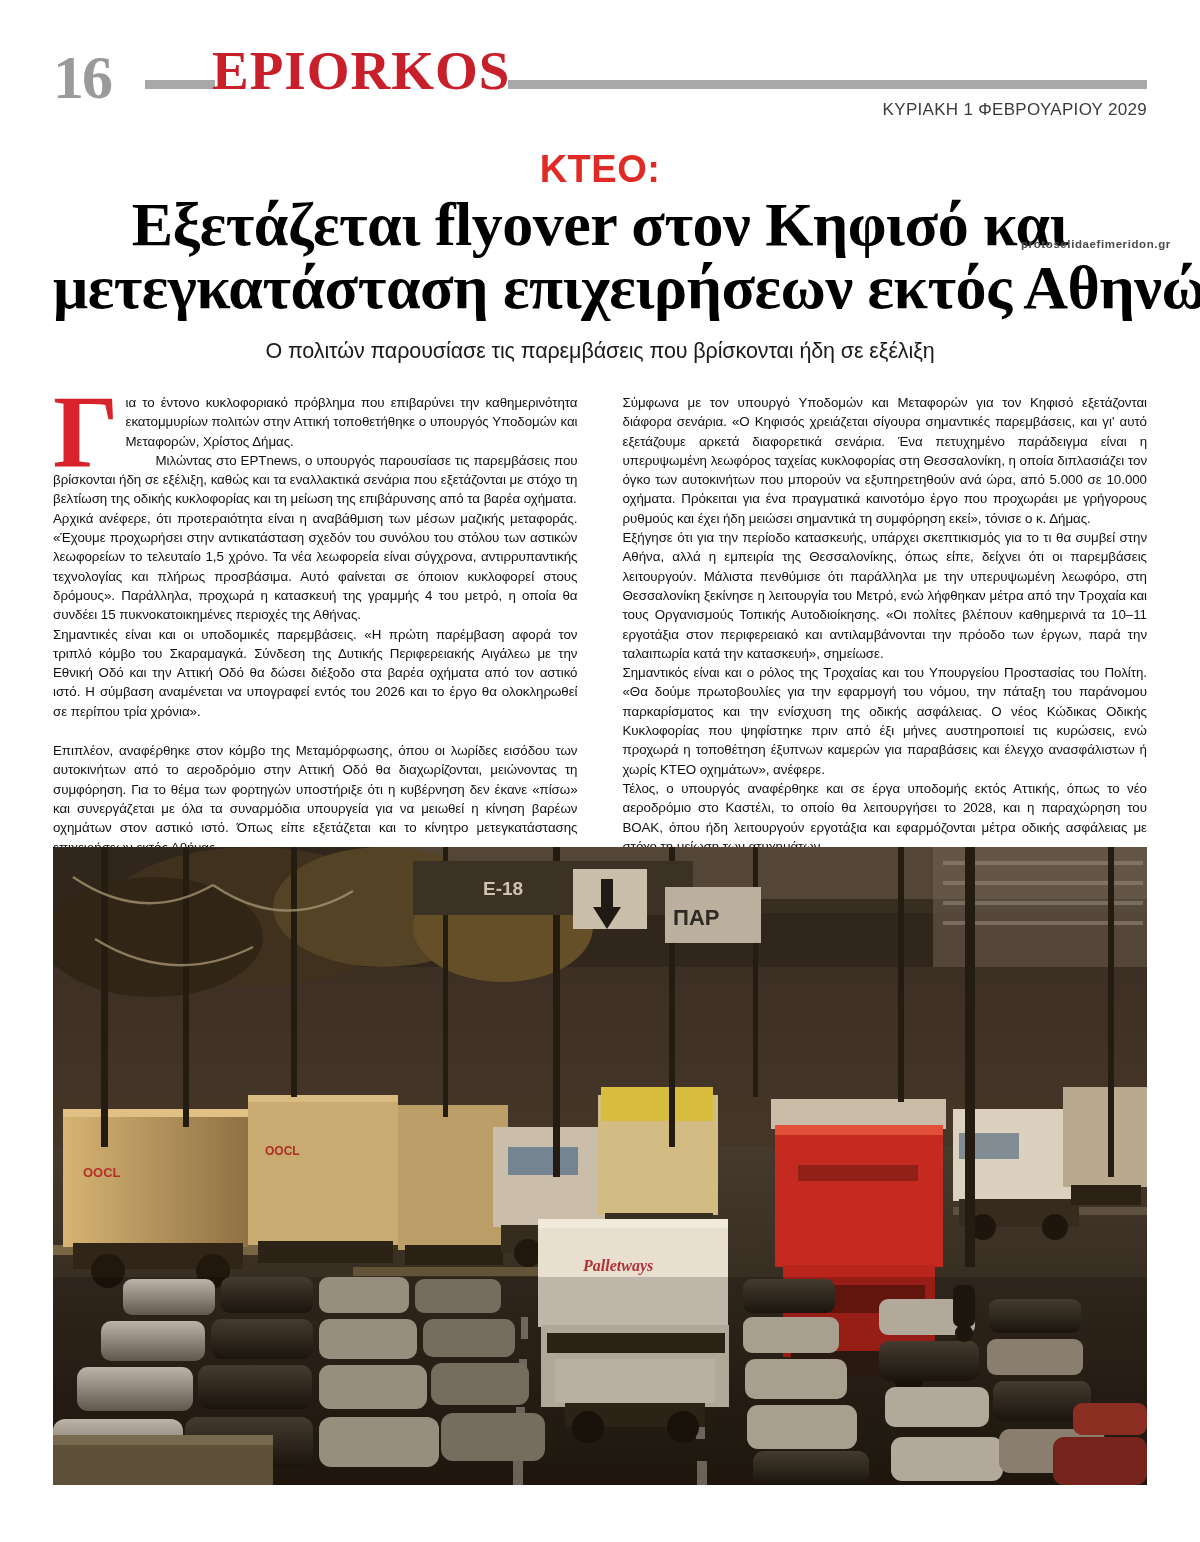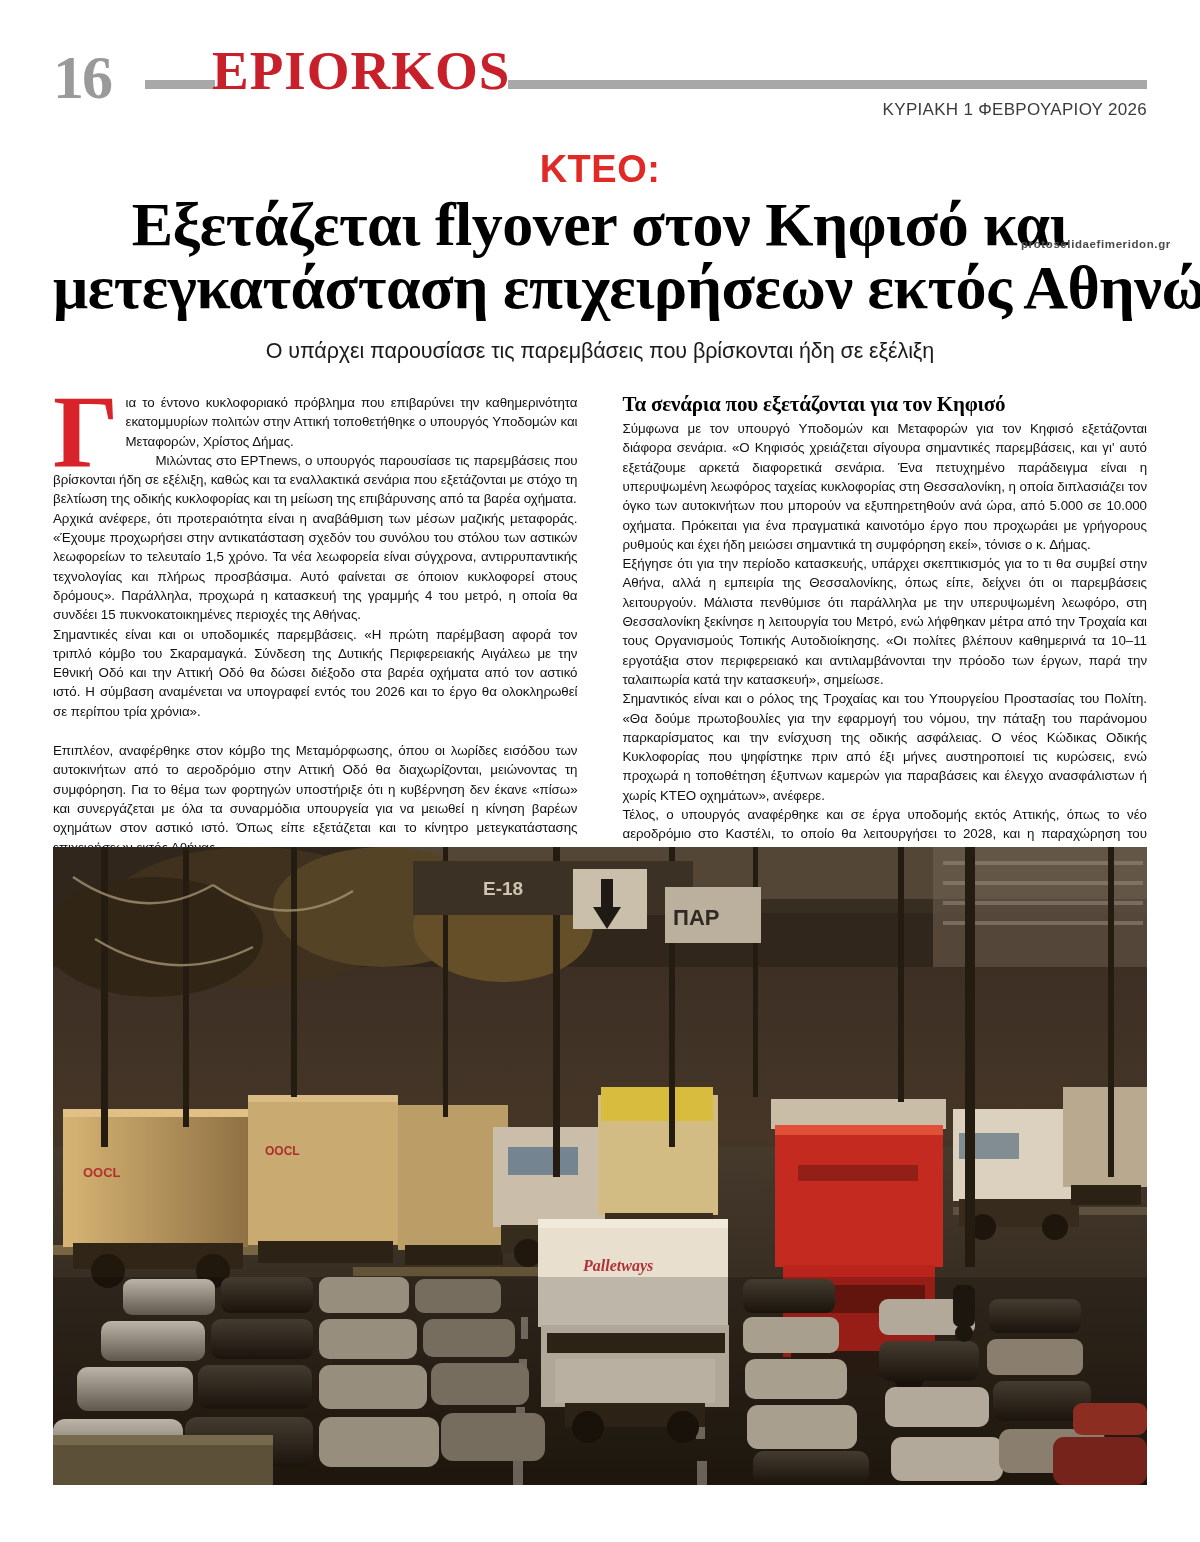--- a/index.html
+++ b/index.html
@@ -189,44 +189,43 @@
   #photo-frame svg { display: block; width: 100%; height: 100%; }
 </style>
 </head>
 <body>
 
 <div id="masthead">
   <div id="page-number">16</div>
   <div id="masthead-rule-left"></div>
   <div id="masthead-title">EPIORKOS</div>
   <div id="masthead-rule-right"></div>
-  <div id="issue-date">ΚΥΡΙΑΚΗ 1 ΦΕΒΡΟΥΑΡΙΟΥ 2026</div>
+  <div id="issue-date">ΚΥΡΙΑΚΗ 1 ΦΕΒΡΟΥΑΡΙΟΥ 2029</div>
 </div>
 
 <div id="headline-block">
   <div id="kicker">ΚΤΕΟ:</div>
   <div class="headline-line" id="headline-line-1">Εξετάζεται flyover στον Κηφισό και</div>
   <div class="headline-line" id="headline-line-2">μετεγκατάσταση επιχειρήσεων εκτός Αθηνών</div>
   <div id="watermark">protoselidaefimeridon.gr</div>
-  <div id="subhead">Ο υπάρχει παρουσίασε τις παρεμβάσεις που βρίσκονται ήδη σε εξέλιξη</div>
+  <div id="subhead">Ο πολιτών παρουσίασε τις παρεμβάσεις που βρίσκονται ήδη σε εξέλιξη</div>
 </div>
 
 <div id="columns">
 
   <div class="column">
     <p class="body-text"><span id="dropcap">Γ</span><span>ια το έντονο κυκλοφοριακό πρόβλημα που επιβαρύνει την καθημερινότητα εκατομμυρίων πολιτών στην Αττική τοποθετήθηκε ο υπουργός Υποδομών και Μεταφορών, Χρίστος Δήμας.</span></p>
     <p class="body-text para-indent">Μιλώντας στο EPTnews, ο υπουργός παρουσίασε τις παρεμβάσεις που βρίσκονται ήδη σε εξέλιξη, καθώς και τα εναλλακτικά σενάρια που εξετάζονται με στόχο τη βελτίωση της οδικής κυκλοφορίας και τη μείωση της επιβάρυνσης από τα βαρέα οχήματα.</p>
     <p class="body-text">Αρχικά ανέφερε, ότι προτεραιότητα είναι η αναβάθμιση των μέσων μαζικής μεταφοράς. «Έχουμε προχωρήσει στην αντικατάσταση σχεδόν του συνόλου του στόλου των αστικών λεωφορείων το τελευταίο 1,5 χρόνο. Τα νέα λεωφορεία είναι σύγχρονα, αντιρρυπαντικής τεχνολογίας και πλήρως προσβάσιμα. Αυτό φαίνεται σε όποιον κυκλοφορεί στους δρόμους». Παράλληλα, προχωρά η κατασκευή της γραμμής 4 του μετρό, η οποία θα συνδέει 15 πυκνοκατοικημένες περιοχές της Αθήνας.</p>
     <p class="body-text">Σημαντικές είναι και οι υποδομικές παρεμβάσεις. «Η πρώτη παρέμβαση αφορά τον τριπλό κόμβο του Σκαραμαγκά. Σύνδεση της Δυτικής Περιφερειακής Αιγάλεω με την Εθνική Οδό και την Αττική Οδό θα δώσει διέξοδο στα βαρέα οχήματα από τον αστικό ιστό. Η σύμβαση αναμένεται να υπογραφεί εντός του 2026 και το έργο θα ολοκληρωθεί σε περίπου τρία χρόνια».</p>
     <div id="left-para-gap"></div>
     <p class="body-text">Επιπλέον, αναφέρθηκε στον κόμβο της Μεταμόρφωσης, όπου οι λωρίδες εισόδου των αυτοκινήτων από το αεροδρόμιο στην Αττική Οδό θα διαχωρίζονται, μειώνοντας τη συμφόρηση. Για το θέμα των φορτηγών υποστήριξε ότι η κυβέρνηση δεν έκανε «πίσω» και συνεργάζεται με όλα τα συναρμόδια υπουργεία για να μειωθεί η κίνηση βαρέων οχημάτων στον αστικό ιστό. Όπως είπε εξετάζεται και το κίνητρο μετεγκατάστασης επιχειρήσεων εκτός Αθήνας.</p>
   </div>
 
   <div class="column">
-    <h2 id="right-heading">Τα σενάρια που εξετάζονται για τον Κηφισό</h2>
     <p class="body-text">Σύμφωνα με τον υπουργό Υποδομών και Μεταφορών για τον Κηφισό εξετάζονται διάφορα σενάρια. «Ο Κηφισός χρειάζεται σίγουρα σημαντικές παρεμβάσεις, και γι' αυτό εξετάζουμε αρκετά διαφορετικά σενάρια. Ένα πετυχημένο παράδειγμα είναι η υπερυψωμένη λεωφόρος ταχείας κυκλοφορίας στη Θεσσαλονίκη, η οποία διπλασιάζει τον όγκο των αυτοκινήτων που μπορούν να εξυπηρετηθούν ανά ώρα, από 5.000 σε 10.000 οχήματα. Πρόκειται για ένα πραγματικά καινοτόμο έργο που προχωράει με γρήγορους ρυθμούς και έχει ήδη μειώσει σημαντικά τη συμφόρηση εκεί», τόνισε ο κ. Δήμας.</p>
     <p class="body-text">Εξήγησε ότι για την περίοδο κατασκευής, υπάρχει σκεπτικισμός για το τι θα συμβεί στην Αθήνα, αλλά η εμπειρία της Θεσσαλονίκης, όπως είπε, δείχνει ότι οι παρεμβάσεις λειτουργούν. Μάλιστα πενθύμισε ότι παράλληλα με την υπερυψωμένη λεωφόρο, στη Θεσσαλονίκη ξεκίνησε η λειτουργία του Μετρό, ενώ λήφθηκαν μέτρα από την Τροχαία και τους Οργανισμούς Τοπικής Αυτοδιοίκησης. «Οι πολίτες βλέπουν καθημερινά τα 10–11 εργοτάξια στον περιφερειακό και αντιλαμβάνονται την πρόοδο των έργων, παρά την ταλαιπωρία κατά την κατασκευή», σημείωσε.</p>
     <p class="body-text">Σημαντικός είναι και ο ρόλος της Τροχαίας και του Υπουργείου Προστασίας του Πολίτη. «Θα δούμε πρωτοβουλίες για την εφαρμογή του νόμου, την πάταξη του παράνομου παρκαρίσματος και την ενίσχυση της οδικής ασφάλειας. Ο νέος Κώδικας Οδικής Κυκλοφορίας που ψηφίστηκε πριν από έξι μήνες αυστηροποιεί τις κυρώσεις, ενώ προχωρά η τοποθέτηση έξυπνων καμερών για παραβάσεις και έλεγχο ανασφάλιστων ή χωρίς ΚΤΕΟ οχημάτων», ανέφερε.</p>
     <p class="body-text">Τέλος, ο υπουργός αναφέρθηκε και σε έργα υποδομής εκτός Αττικής, όπως το νέο αεροδρόμιο στο Καστέλι, το οποίο θα λειτουργήσει το 2028, και η παραχώρηση του ΒΟΑΚ, όπου ήδη λειτουργούν εργοτάξια και εφαρμόζονται μέτρα οδικής ασφάλειας με στόχο τη μείωση των ατυχημάτων.</p>
   </div>
 
 </div>
 
 <div id="photo-frame">
   <svg viewBox="0 0 1094 638" preserveAspectRatio="none">

